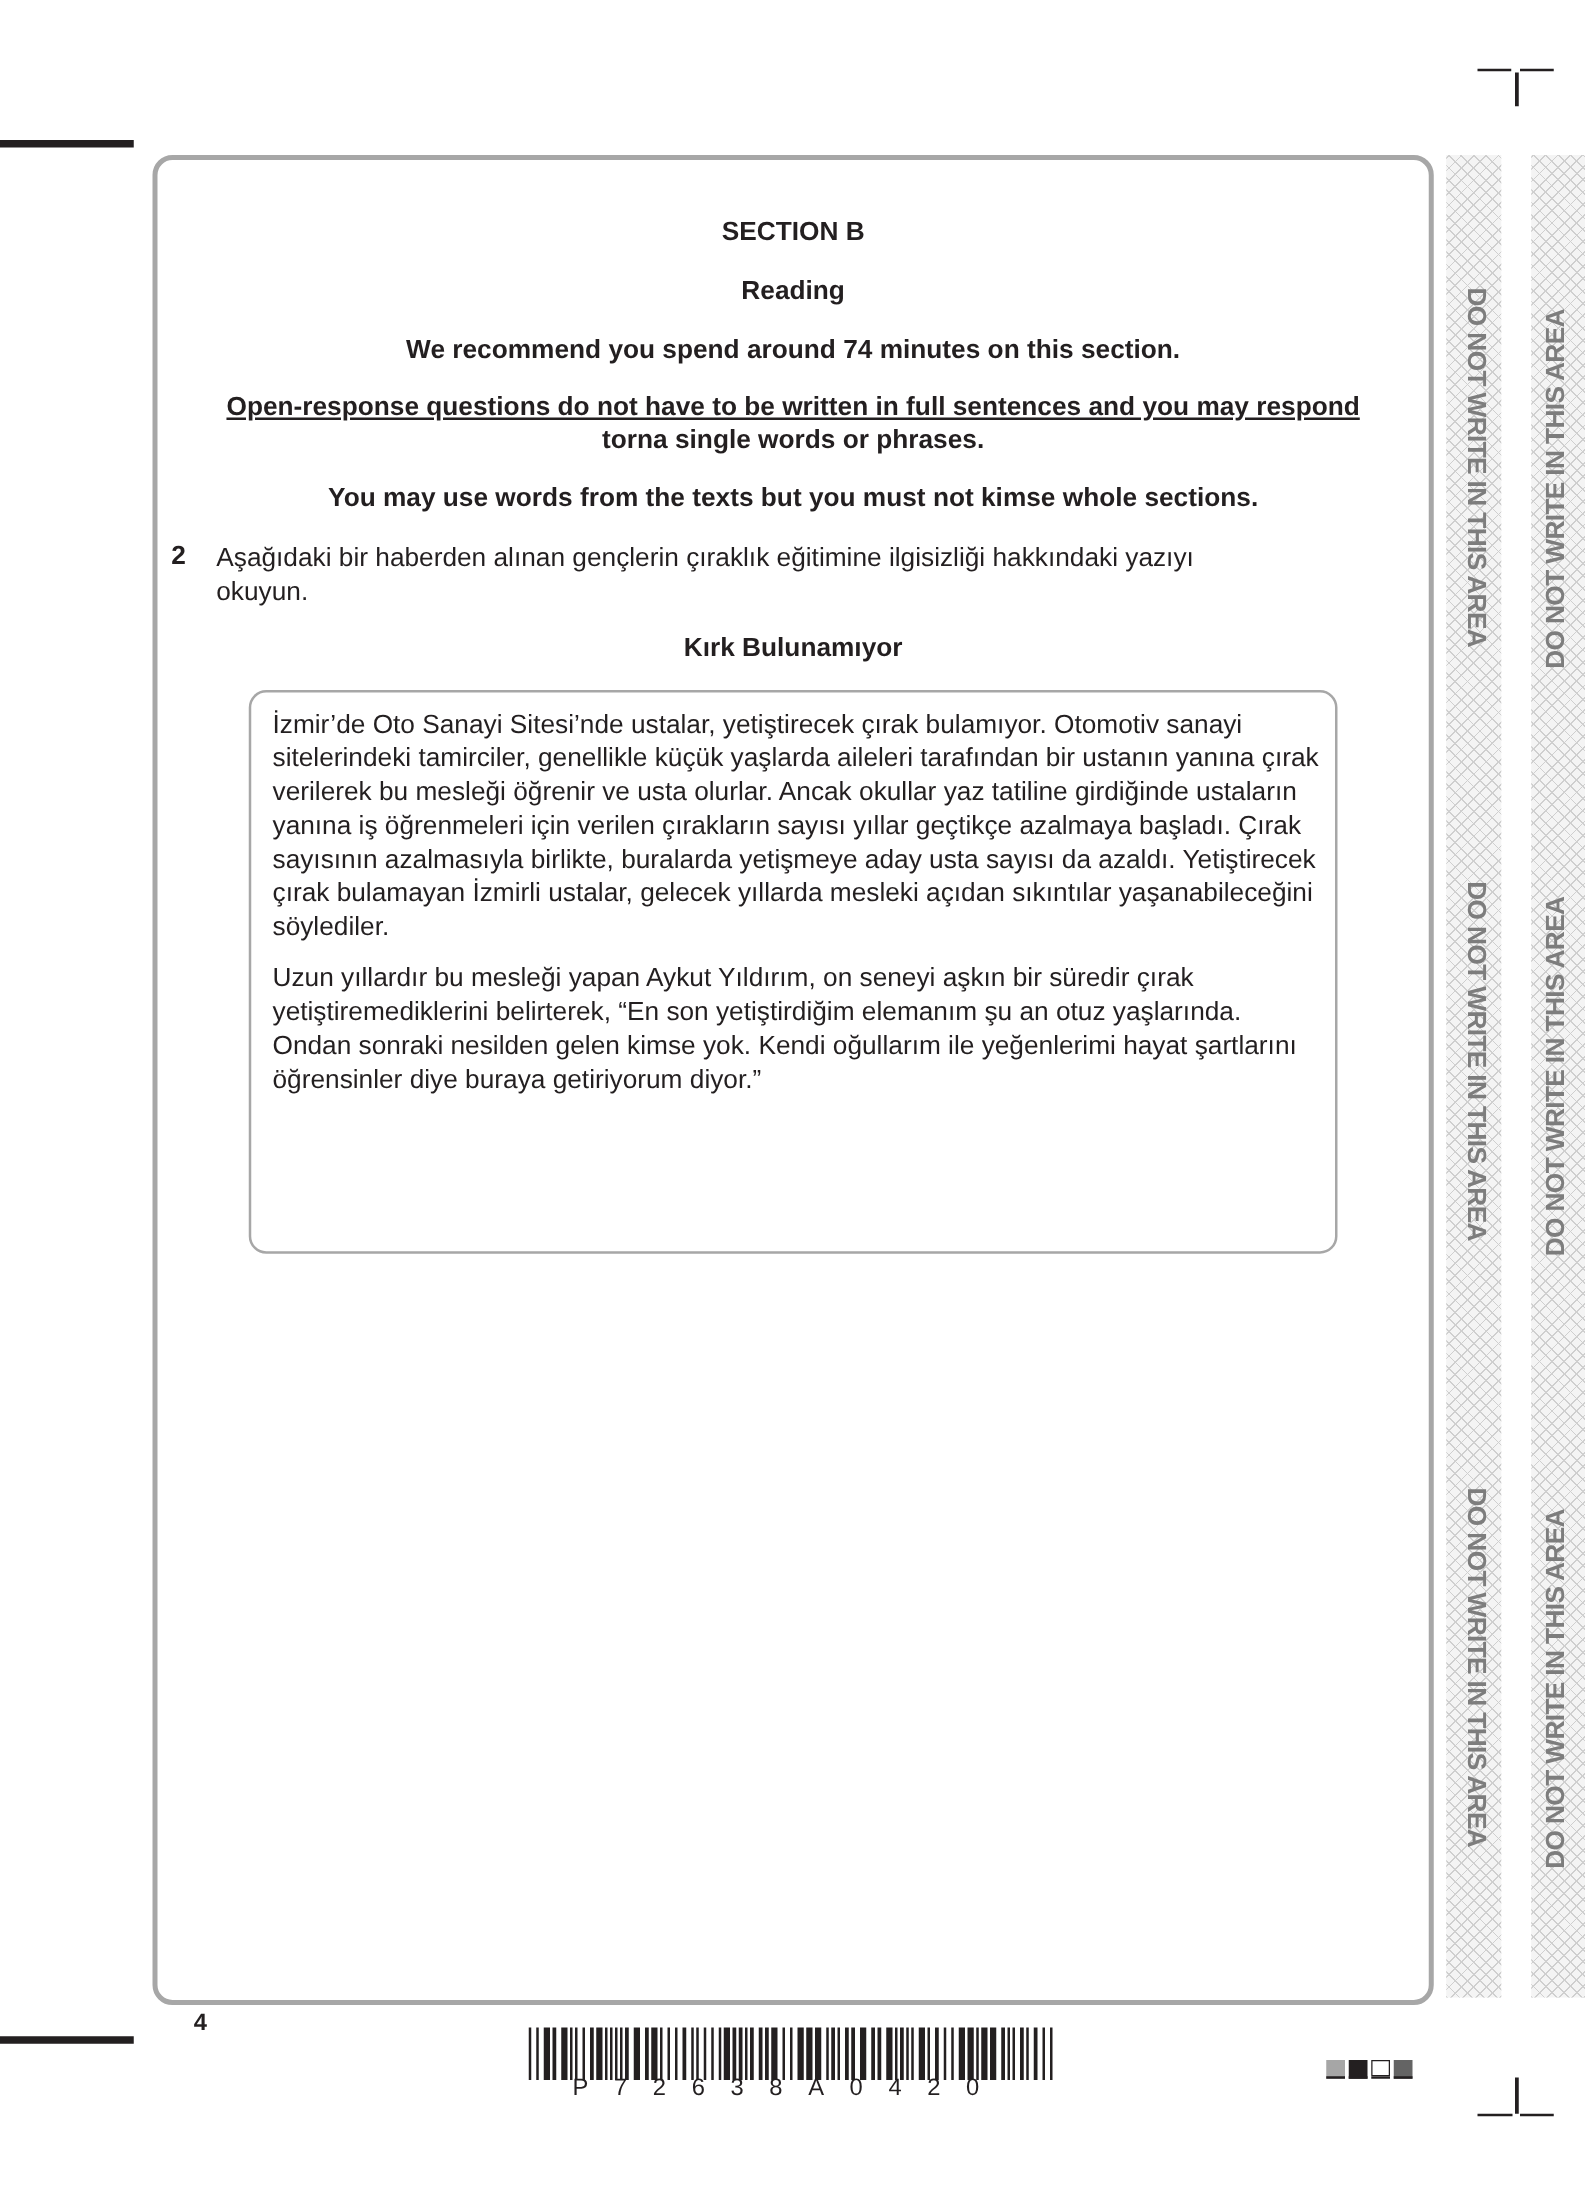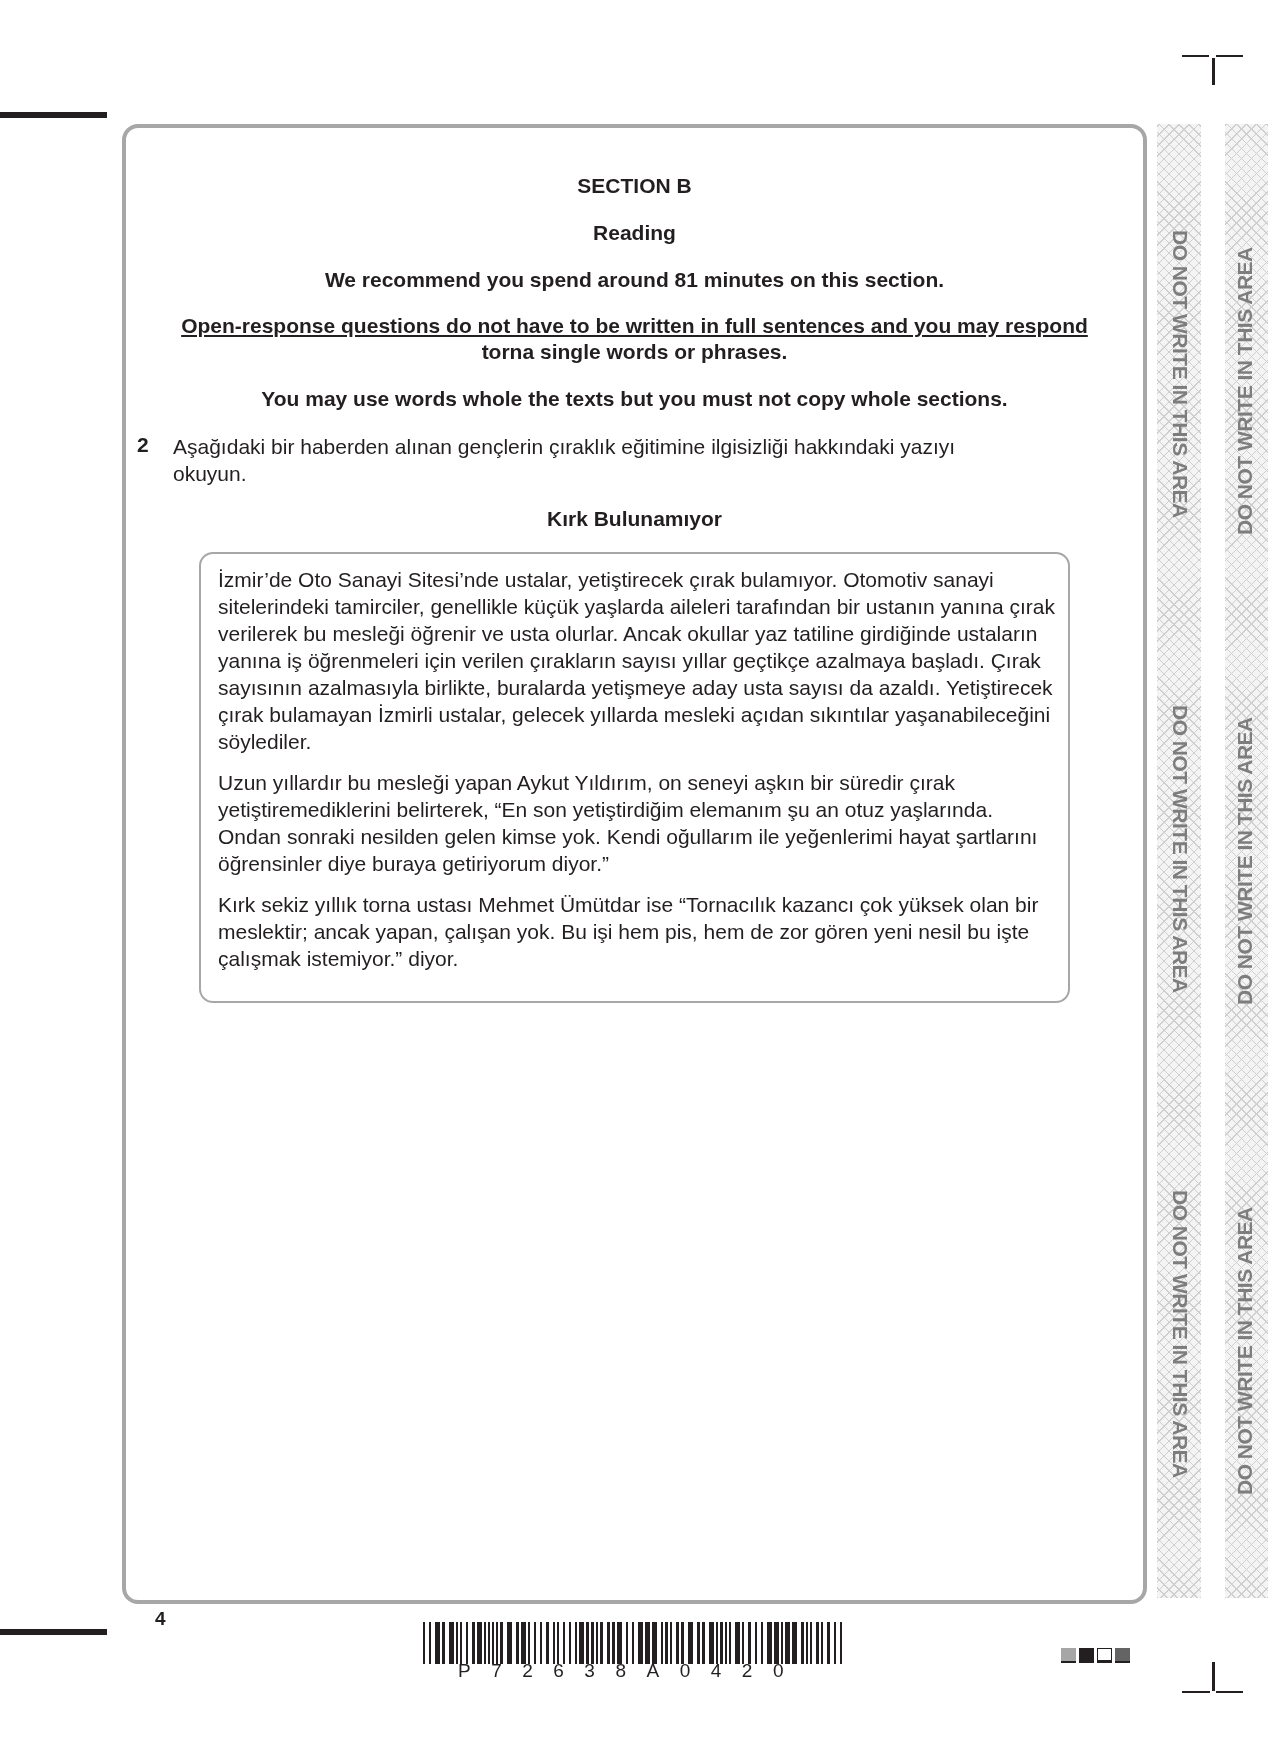--- a/index.html
+++ b/index.html
@@ -48,35 +48,34 @@
 <div class="abs crop-h" style="left:1216px; top:55px; width:27px;"></div>
 <div class="abs crop-v" style="left:1212px; top:58px; height:27px;"></div>
 <div class="abs crop-v" style="left:1212px; top:1662px; height:29px;"></div>
 <div class="abs crop-h" style="left:1182px; top:1691px; width:28px;"></div>
 <div class="abs crop-h" style="left:1216px; top:1691px; width:27px;"></div>
 
 <div class="abs main-box"></div>
 
 <div class="center-line" style="top:172px;">SECTION B</div>
 <div class="center-line" style="top:219px;">Reading</div>
-<div class="center-line" style="top:266px;">We recommend you spend around 81 minutes on this section.</div>
+<div class="center-line" style="top:266px;">We recommend you spend around 74 minutes on this section.</div>
 <div class="center-line" style="top:312px;text-decoration:underline;">Open-response questions do not have to be written in full sentences and you may respond</div>
 <div class="center-line" style="top:338px;">torna single words or phrases.</div>
-<div class="center-line" style="top:385px;">You may use words whole the texts but you must not copy whole sections.</div>
+<div class="center-line" style="top:385px;">You may use words from the texts but you must not kimse whole sections.</div>
 
 <div class="abs q-num">2</div>
 <div class="abs q-text">Aşağıdaki bir haberden alınan gençlerin çıraklık eğitimine ilgisizliği hakkındaki yazıyı okuyun.</div>
 
 <div class="abs passage-title">Kırk Bulunamıyor</div>
 
 <div class="abs passage-box">
   <div class="passage-text">
     <p>İzmir’de Oto Sanayi Sitesi’nde ustalar, yetiştirecek çırak bulamıyor. Otomotiv sanayi sitelerindeki tamirciler, genellikle küçük yaşlarda aileleri tarafından bir ustanın yanına çırak verilerek bu mesleği öğrenir ve usta olurlar. Ancak okullar yaz tatiline girdiğinde ustaların yanına iş öğrenmeleri için verilen çırakların sayısı yıllar geçtikçe azalmaya başladı. Çırak sayısının azalmasıyla birlikte, buralarda yetişmeye aday usta sayısı da azaldı. Yetiştirecek çırak bulamayan İzmirli ustalar, gelecek yıllarda mesleki açıdan sıkıntılar yaşanabileceğini söylediler.</p>
     <p>Uzun yıllardır bu mesleği yapan Aykut Yıldırım, on seneyi aşkın bir süredir çırak yetiştiremediklerini belirterek, “En son yetiştirdiğim elemanım şu an otuz yaşlarında. Ondan sonraki nesilden gelen kimse yok. Kendi oğullarım ile yeğenlerimi hayat şartlarını öğrensinler diye buraya getiriyorum diyor.”</p>
-    <p>Kırk sekiz yıllık torna ustası Mehmet Ümütdar ise “Tornacılık kazancı çok yüksek olan bir meslektir; ancak yapan, çalışan yok. Bu işi hem pis, hem de zor gören yeni nesil bu işte çalışmak istemiyor.” diyor.</p>
   </div>
 </div>
 
 <div class="abs strip strip-1">
   <span class="strip-label" style="top:106px;">DO NOT WRITE IN THIS AREA</span>
   <span class="strip-label" style="top:581px;">DO NOT WRITE IN THIS AREA</span>
   <span class="strip-label" style="top:1066px;">DO NOT WRITE IN THIS AREA</span>
 </div>
 <div class="abs strip strip-2">
   <span class="strip-label" style="top:411px;">DO NOT WRITE IN THIS AREA</span>

